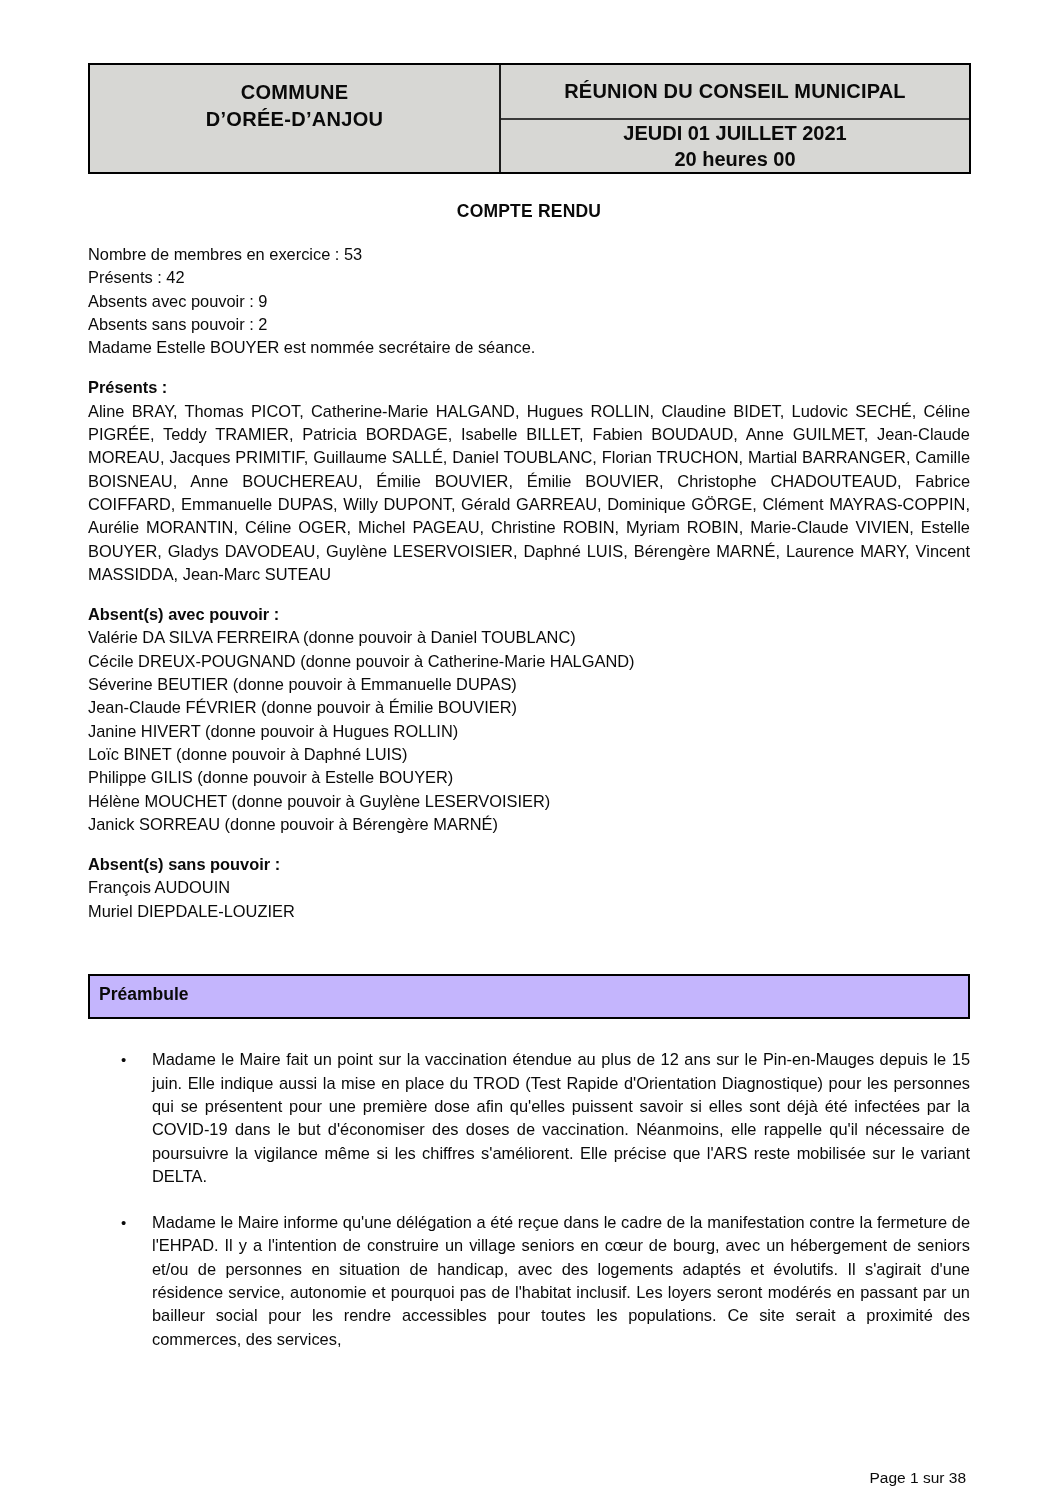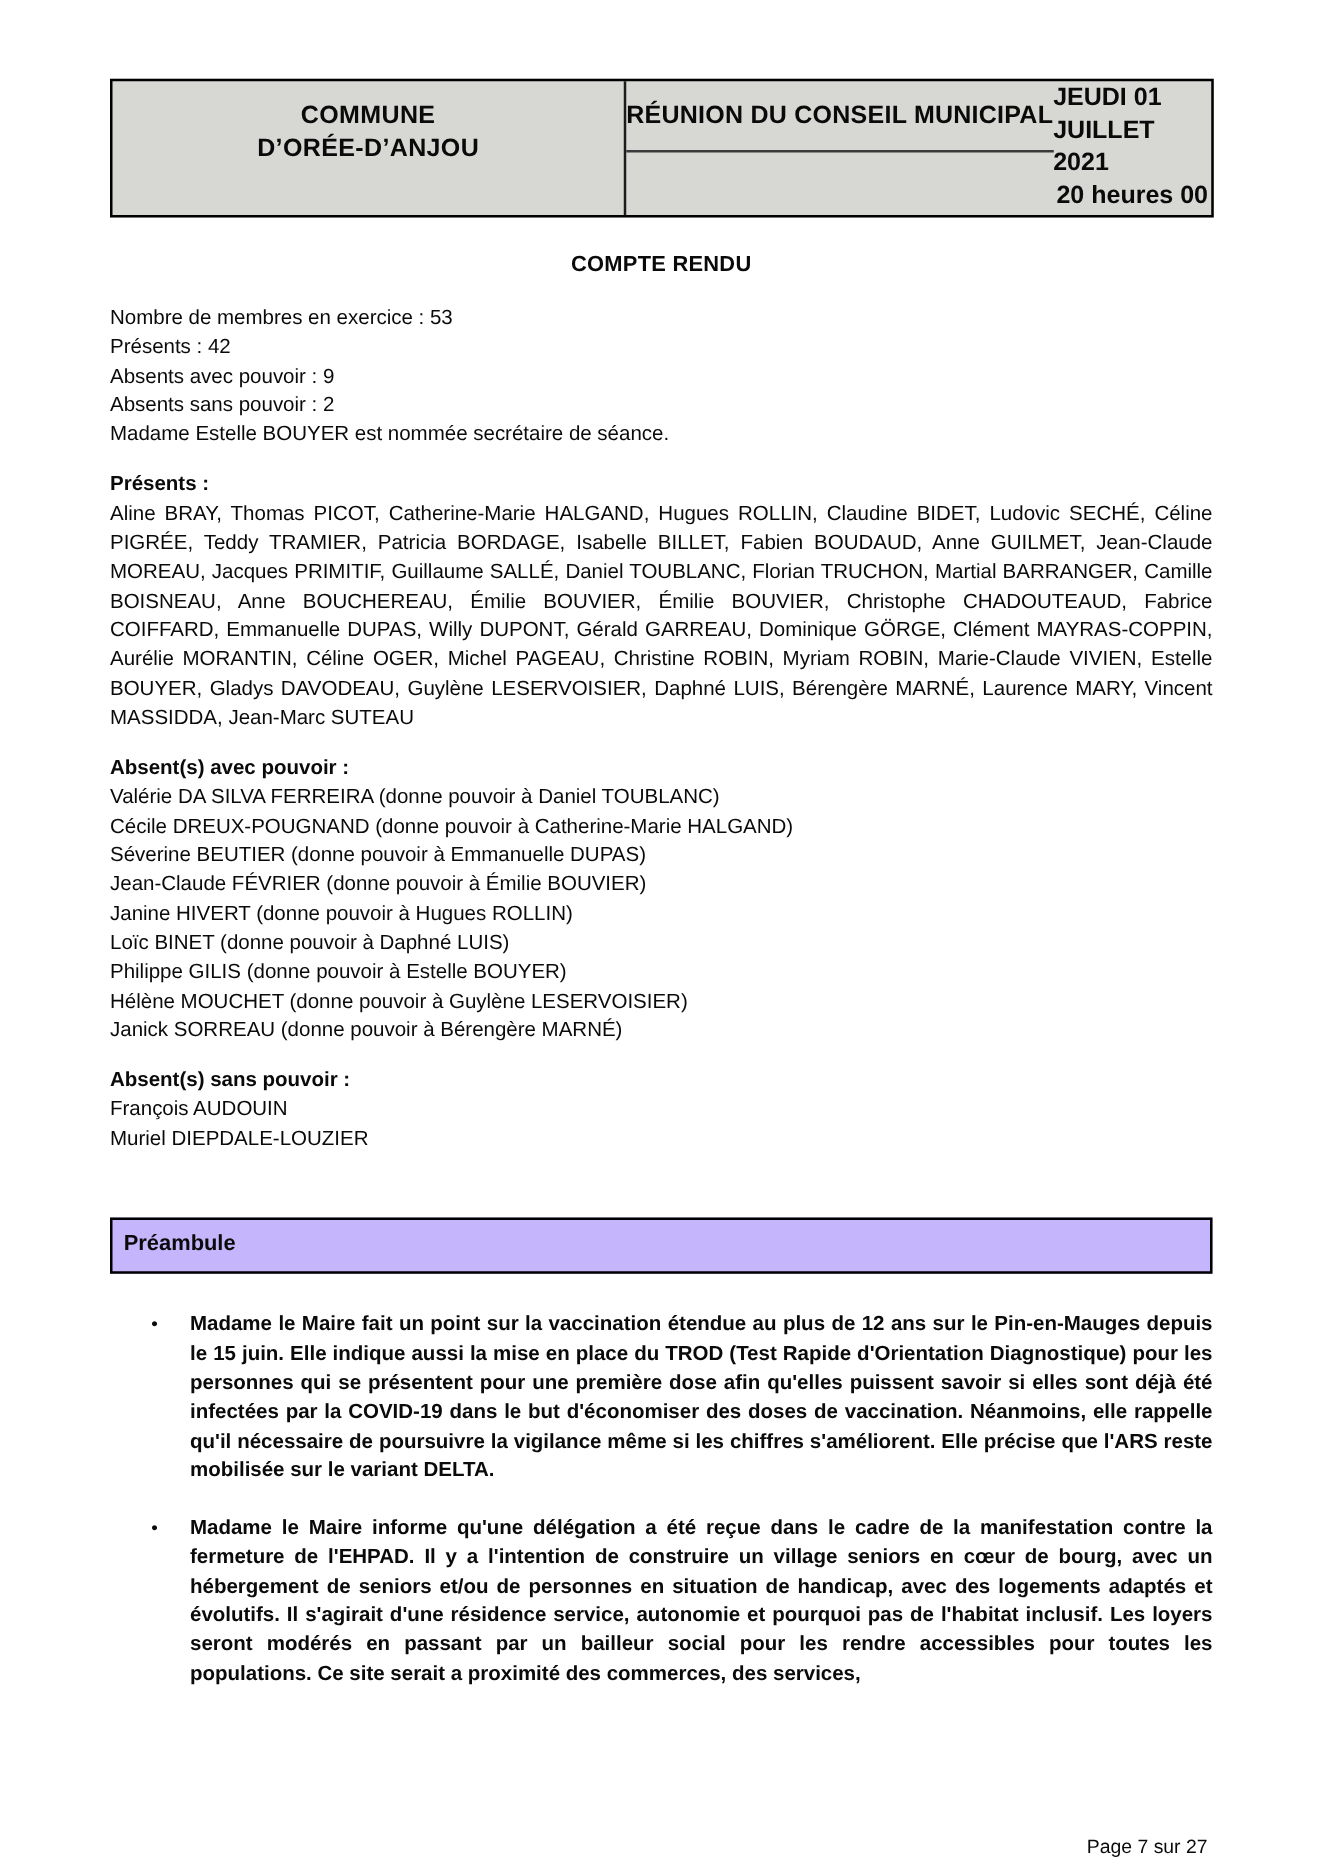--- a/index.html
+++ b/index.html
@@ -29,21 +29,21 @@
     text-align: center;
     padding-top: 14px;
     font-weight: bold;
     font-size: 20px;
     line-height: 27px;
     letter-spacing: 0.3px;
   }
   .header-right {
     flex: 1;
     display: flex;
-    flex-direction: row;
+    flex-direction: column;
     border-radius: 11px;
   }
   .cell-reunion {
     height: 57px;
     border-bottom: 2px solid #3a3a3a;
     display: flex;
     align-items: center;
     justify-content: center;
     font-weight: bold;
     font-size: 20px;
@@ -90,21 +90,20 @@
   .bullet-item + .bullet-item { margin-top: 23px; }
   .bullet-dot {
     flex: none;
     width: 31px;
     margin-left: 33px;
     font-size: 15px;
   }
   .bullet-text {
     flex: 1;
     text-align: justify;
-    font-weight: bold;
   }
   
   .page-footer {
     position: absolute;
     right: 92px;
     bottom: 73px;
     font-size: 15.5px;
   }
 </style>
 </head>
@@ -174,15 +173,15 @@
         <div class="bullet-text">Madame le Maire fait un point sur la vaccination étendue au plus de 12 ans sur le Pin-en-Mauges depuis le 15 juin. Elle indique aussi la mise en place du TROD (Test Rapide d'Orientation Diagnostique) pour les personnes qui se présentent pour une première dose afin qu'elles puissent savoir si elles sont déjà été infectées par la COVID-19 dans le but d'économiser des doses de vaccination. Néanmoins, elle rappelle qu'il nécessaire de poursuivre la vigilance même si les chiffres s'améliorent. Elle précise que l'ARS reste mobilisée sur le variant DELTA.</div>
       </div>
       <div class="bullet-item">
         <div class="bullet-dot">•</div>
         <div class="bullet-text">Madame le Maire informe qu'une délégation a été reçue dans le cadre de la manifestation contre la fermeture de l'EHPAD. Il y a l'intention de construire un village seniors en cœur de bourg, avec un hébergement de seniors et/ou de personnes en situation de handicap, avec des logements adaptés et évolutifs. Il s'agirait d'une résidence service, autonomie et pourquoi pas de l'habitat inclusif. Les loyers seront modérés en passant par un bailleur social pour les rendre accessibles pour toutes les populations. Ce site serait a proximité des commerces, des services,</div>
       </div>
     </div>
 
   </div>
 
-  <div class="page-footer">Page 7 sur 27</div>
+  <div class="page-footer">Page 1 sur 38</div>
 
 </div>
 
 </body></html>

